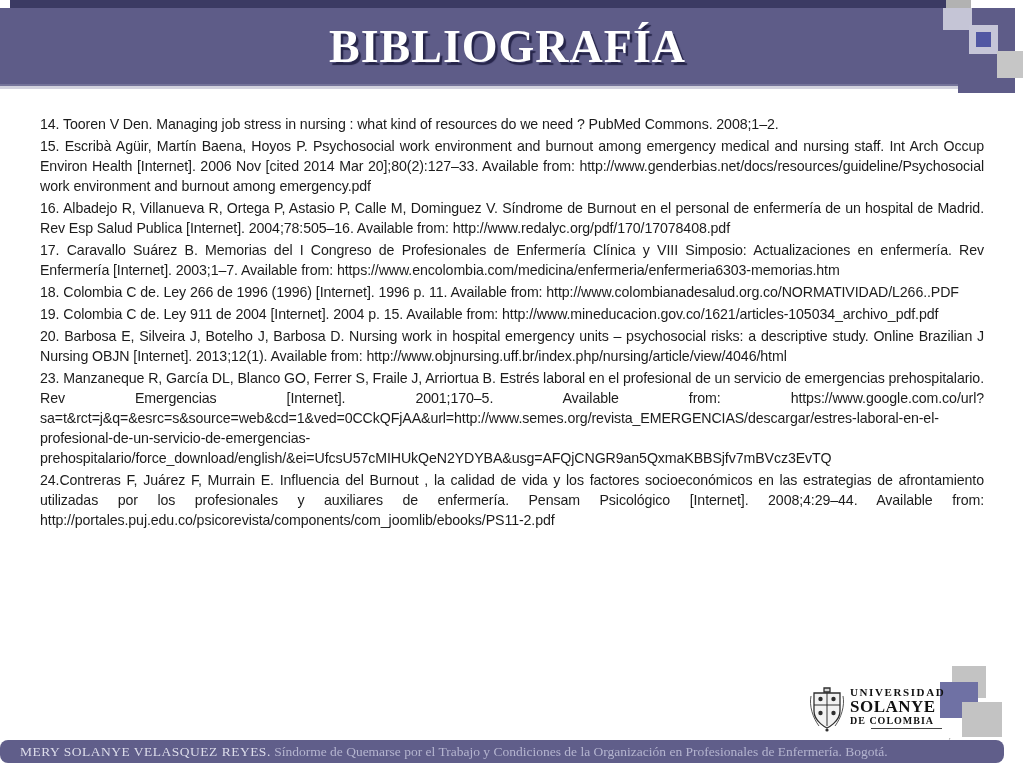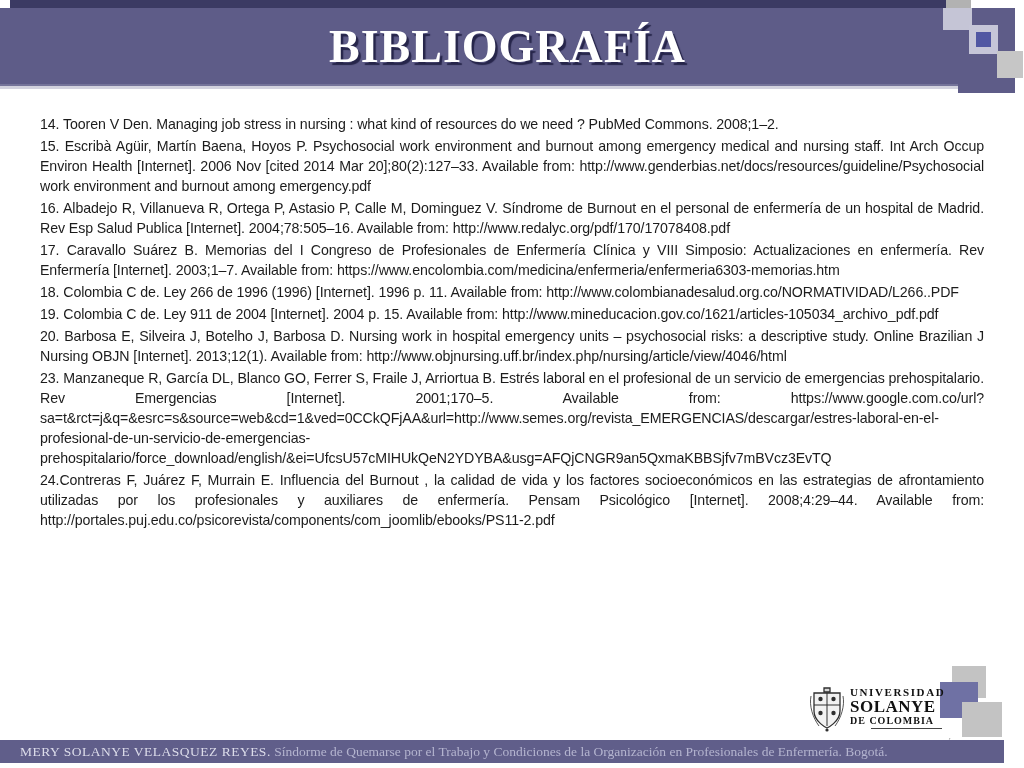--- a/index.html
+++ b/index.html
@@ -47,21 +47,21 @@
     font-size:7px;font-weight:bold;letter-spacing:3px;color:#555;white-space:nowrap;margin-left:21px;
   }
   
   .sq-br-gray1{left:952px;top:666px;width:34px;height:32px;background:#c3c3c3;}
   .sq-br-purple{left:940px;top:682px;width:38px;height:36px;background:#6f71a4;}
   .sq-br-gray2{left:962px;top:702px;width:40px;height:35px;background:#c3c3c3;}
   
   .footer-bar{
     position:absolute;left:0;top:740px;width:1004px;height:23px;background:#605e8a;
     line-height:23px;padding-left:20px;box-sizing:border-box;white-space:nowrap;
-    font-family:"Liberation Serif",serif;font-size:13.5px;
+    font-family:"Liberation Serif",serif;font-size:13.5px;border-radius:8px;
   }
   .footer-author{color:#dcdcea;letter-spacing:0.5px;}
   .footer-sub{color:#b4b4cf;}
 </style>
 </head>
 <body>
 
 <div id="stage">
 
   <div class="top-strip"></div>

